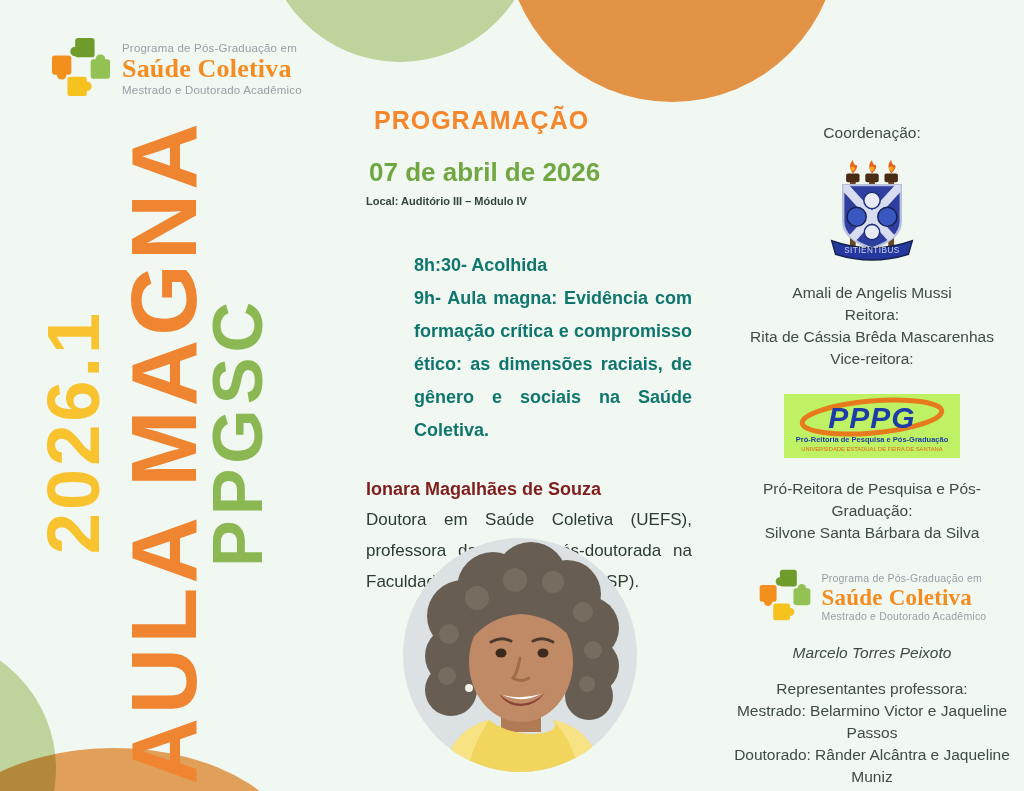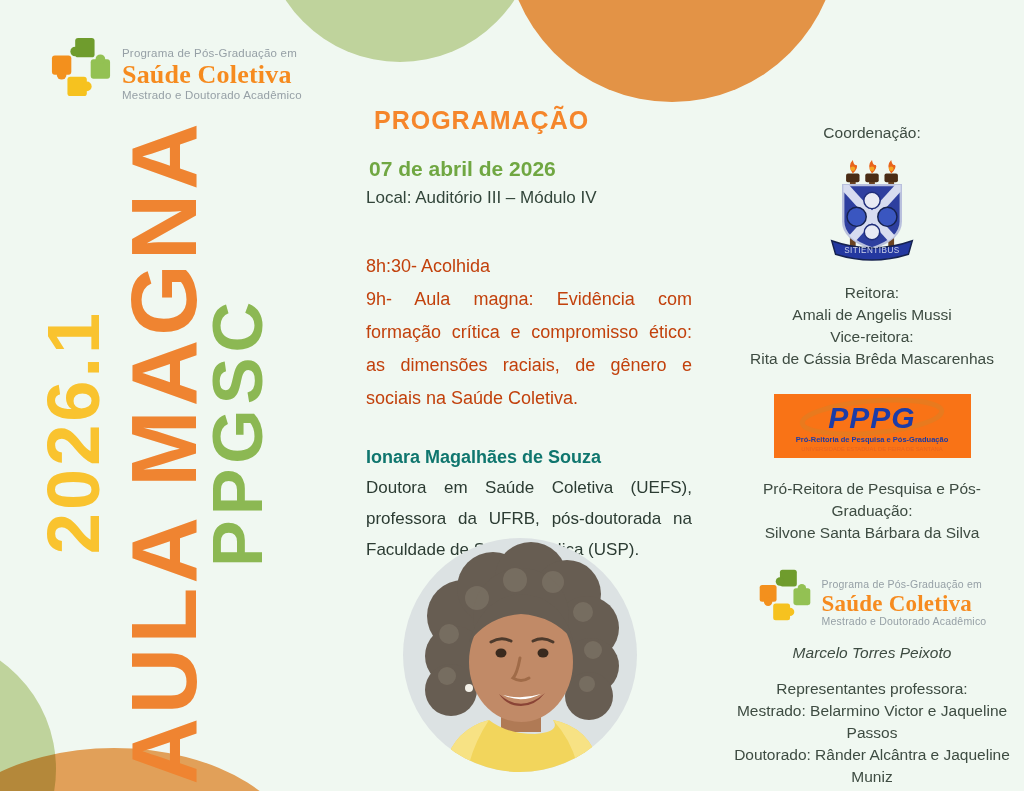--- a/index.html
+++ b/index.html
@@ -7,54 +7,54 @@
   .poster{position:relative;width:1024px;height:791px;background:#f0f8f1;overflow:hidden;}
 
   
   .dec{position:absolute;border-radius:50%;mix-blend-mode:multiply;}
   .dec-top-green{left:263px;top:-214px;width:274px;height:276px;background:#cbd9a5;}
   .dec-top-orange{left:505px;top:-234px;width:334px;height:336px;background:#f2974a;}
   .dec-bottom-green{left:-210px;top:636px;width:266px;height:266px;background:#cbd9a5;}
   .dec-bottom-orange{left:-74px;top:748px;width:376px;height:234px;background:#f0a55e;}
 
   
-  .brand{display:flex;align-items:flex-end;gap:10px;}
+  .brand{display:flex;align-items:center;gap:10px;}
   .brand-header{position:absolute;left:50px;top:36px;}
   .brand-text{display:flex;flex-direction:column;line-height:1.12;}
   .brand-l1{font-size:11.5px;color:#96a0a6;letter-spacing:.2px;}
   .brand-l2{font-size:26px;font-weight:bold;color:#f68b1f;letter-spacing:.2px;font-family:Liberation Serif, serif;}
   .brand-l3{font-size:11.5px;color:#96a0a6;letter-spacing:.2px;}
   .brand-footer .brand-l2{font-size:23px;}
   .brand-footer .brand-l1,.brand-footer .brand-l3{font-size:10.5px;}
 
   
   .vtext{position:absolute;white-space:nowrap;font-weight:bold;transform:translate(-50%,-50%) rotate(-90deg);}
   .v-year{left:73px;top:432px;font-size:74px;letter-spacing:3px;color:#f9c32f;}
   .v-title{left:164px;top:452px;font-size:92px;letter-spacing:4px;color:#ef8431;}
   .v-program{left:238px;top:432px;font-size:70px;letter-spacing:5px;color:#8cb853;}
 
   
   .main-col{position:absolute;left:366px;top:106px;width:326px;}
   .prog-header{font-size:25px;font-weight:bold;color:#f5862b;letter-spacing:1px;padding-left:8px;}
-  .prog-date{margin-top:22px;font-size:21px;font-weight:bold;color:#70a742;padding-left:3px;}
-  .prog-loc{margin-top:7px;font-size:17px;color:#32453a;}
-  .schedule{margin-top:42px;font-size:18px;font-weight:normal;color:#c2410c;line-height:33px;}
+  .prog-date{margin-top:22px;font-size:26px;font-weight:bold;color:#70a742;padding-left:3px;}
+  .prog-loc{margin-top:7px;font-size:11px;color:#32453a;font-weight:bold;}
+  .schedule{margin-top:42px;font-size:18px;font-weight:bold;color:#0f766e;line-height:33px;margin-left:48px;}
   .schedule-talk{text-align:justify;}
   .speaker{margin-top:27px;}
-  .speaker-name{font-size:18px;font-weight:bold;color:#0f766e;line-height:30px;}
+  .speaker-name{font-size:18px;font-weight:bold;color:#7f1d1d;line-height:30px;}
   .speaker-bio{font-size:17px;color:#2c3c33;line-height:31px;text-align:justify;}
 
   
   .photo{position:absolute;left:403px;top:538px;width:234px;height:234px;border-radius:50%;overflow:hidden;}
 
   
   .right-col{position:absolute;left:726px;top:122px;width:292px;text-align:center;color:#3e4c42;font-size:15.5px;line-height:22px;}
   .crest-wrap{margin-top:14px;}
   .names-block{margin-top:12px;}
-  .pppg-box{margin:24px auto 16px;width:197px;height:64px;background:#f97316;display:flex;align-items:center;justify-content:center;}
+  .pppg-box{margin:24px auto 16px;width:176px;height:64px;background:#bef264;display:flex;align-items:center;justify-content:center;}
   .pro-reitora{margin-top:20px;}
   .brand-footer{justify-content:center;margin-top:24px;text-align:left;}
   .coord-block{margin-top:14px;}
   .italic{font-style:italic;}
   .reps-block{margin-top:14px;}
 </style>
 </head>
 <body>
 
 <div class="poster">
@@ -188,24 +188,24 @@
         <circle cx="34" cy="61" r="10" fill="#3a56c0" stroke="#16224f" stroke-width="1.5"></circle>
         <circle cx="66" cy="61" r="10" fill="#3a56c0" stroke="#16224f" stroke-width="1.5"></circle>
         <circle cx="50" cy="77" r="8" fill="#e8eaf4" stroke="#1f2d7a" stroke-width="1.5"></circle>
 
         <path d="M8 86 Q50 101 92 86 L88 100 Q50 112 12 100 Z" fill="#2438a0" stroke="#16224f" stroke-width="1.5"></path>
         <text x="50" y="99" text-anchor="middle" font-size="8.5" fill="#cdd3ea" letter-spacing="0.5">SITIENTIBUS</text>
       </svg>
     </div>
 
     <div class="names-block">
+      <div>Amali de Angelis Mussi</div>
       <div>Reitora:</div>
-      <div>Amali de Angelis Mussi</div>
+      <div>Rita de Cássia Brêda Mascarenhas</div>
       <div>Vice-reitora:</div>
-      <div>Rita de Cássia Brêda Mascarenhas</div>
     </div>
 
     <div class="pppg-box">
       <svg width="164" height="58" viewBox="0 0 164 58">
         <g transform="rotate(-5 82 20)">
           <ellipse cx="82" cy="20" rx="70" ry="16" fill="none" stroke="#e87a1e" stroke-width="5"></ellipse>
         </g>
         <text x="82" y="31" text-anchor="middle" font-size="30" font-weight="bold" font-style="italic" fill="#1c3ca8" letter-spacing="1">PPPG</text>
         <text x="82" y="45" text-anchor="middle" font-size="7.5" font-weight="bold" fill="#1c3ca8">Pró-Reitoria de Pesquisa e Pós-Graduação</text>
         <text x="82" y="54" text-anchor="middle" font-size="5.8" fill="#e8641f">UNIVERSIDADE ESTADUAL DE FEIRA DE SANTANA</text>

